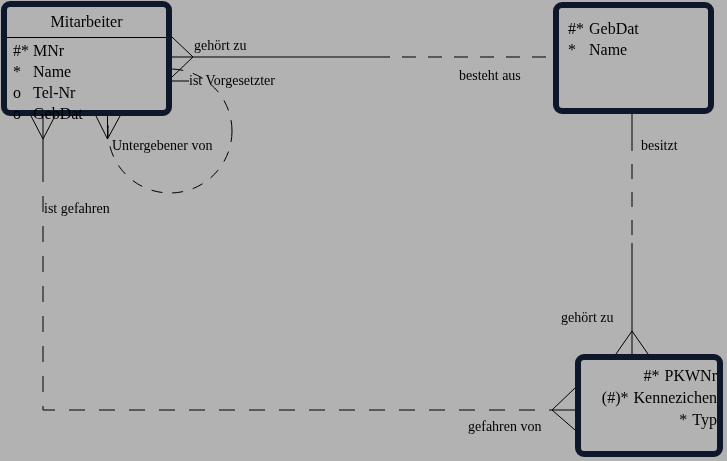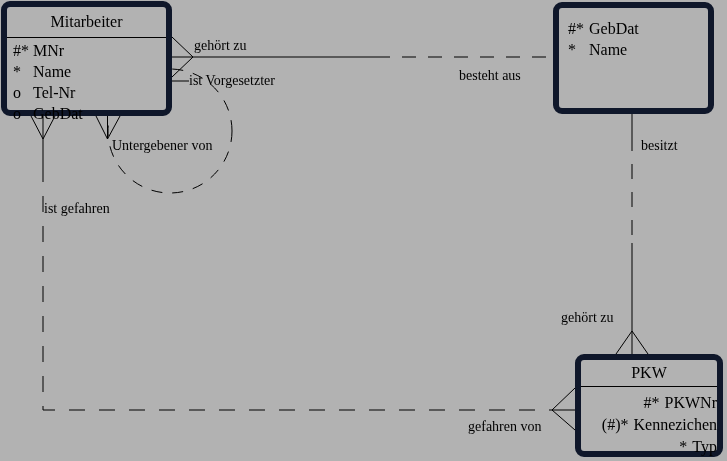--- a/index.html
+++ b/index.html
@@ -135,21 +135,20 @@
       <div class="attr-row">
         <span class="prefix">#*</span><span class="aname">GebDat</span>
       </div>
       <div class="attr-row">
         <span class="prefix">*</span><span class="aname">Name</span>
       </div>
     </div>
   </div>
 
   <div class="entity e-pkw">
-    <div class="title">PKW</div>
     <div class="attrs">
       <div class="attr-row">
         <span class="prefix">#*</span><span class="aname">PKWNr</span>
       </div>
       <div class="attr-row">
         <span class="prefix">(#)*</span><span class="aname">Kennezichen</span>
       </div>
       <div class="attr-row">
         <span class="prefix">*</span><span class="aname">Typ</span>
       </div>

